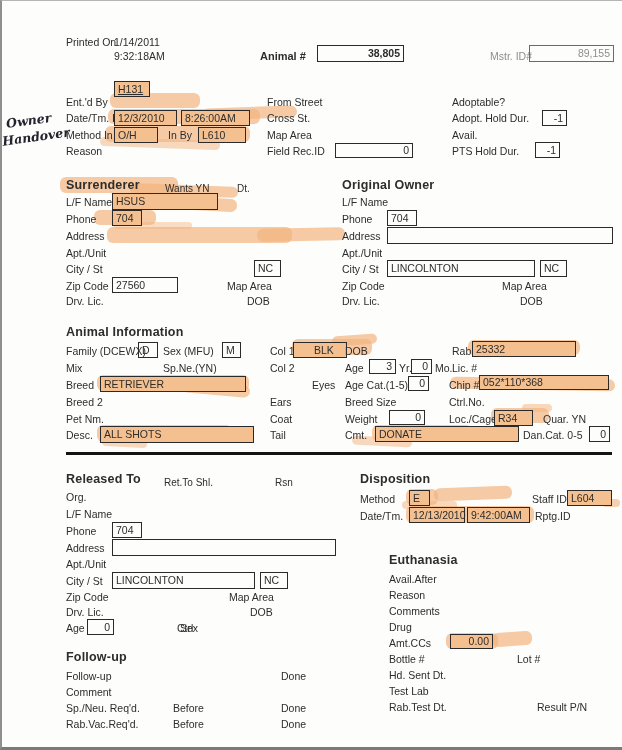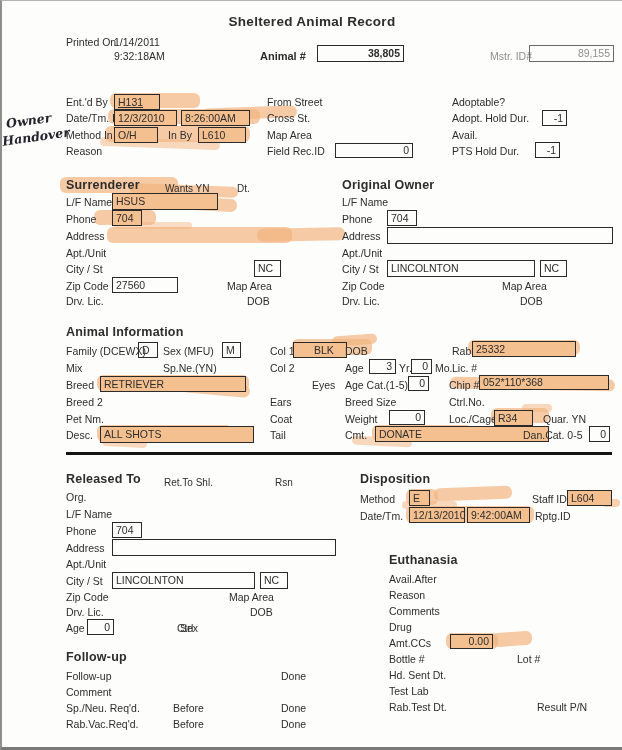--- a/index.html
+++ b/index.html
@@ -52,34 +52,33 @@
   <div class="sm" style="left:370px;top:424px;width:100px;height:16px;"></div>
   <div class="sm" style="left:350px;top:436px;width:60px;height:9px;opacity:.5;transform:rotate(3deg);"></div>
   <div class="sm" style="left:404px;top:488px;width:32px;height:16px;"></div>
   <div class="sm" style="left:432px;top:486px;width:78px;height:13px;transform:rotate(-2deg);"></div>
   <div class="sm" style="left:400px;top:500px;width:55px;height:8px;opacity:.5;"></div>
   <div class="sm" style="left:600px;top:498px;width:18px;height:8px;opacity:.6;"></div>
   <div class="sm" style="left:404px;top:505px;width:128px;height:17px;"></div>
   <div class="sm" style="left:444px;top:632px;width:52px;height:16px;"></div>
   <div class="sm" style="left:490px;top:631px;width:40px;height:14px;transform:rotate(-4deg);"></div>
 
-  <div class="title">Sheltered Animal Record</div>
   <span class="t" style="left:64px;top:36px;">Printed On</span>
   <span class="t" style="left:112px;top:36px;">1/14/2011</span>
   <span class="t" style="left:112px;top:50px;">9:32:18AM</span>
   <span class="t b" style="left:258px;top:50px;font-size:11px;">Animal  #</span>
   <div class="box num b" style="left:315px;top:44px;width:87px;height:17px;">38,805</div>
   <span class="t gy" style="left:468px;top:50px;">Mstr. ID#</span>
   <div class="box num gybx" style="left:527px;top:44px;width:85px;height:17px;">89,155</div>
 
   <span class="hw" style="left:4px;top:112px;">Owner</span>
   <span class="hw" style="left:0px;top:128px;">Handover</span>
 
   <span class="t" style="left:64px;top:96px;">Ent.'d By</span>
-  <div class="box hl" style="left:112px;top:93px;width:46px;height:16px;text-decoration:underline;">H131</div>
+  <div class="box hl" style="left:112px;top:80px;width:36px;height:16px;text-decoration:underline;">H131</div>
   <span class="t" style="left:64px;top:112px;">Date/Tm. In</span>
   <div class="box hl" style="left:112px;top:109px;width:63px;height:16px;">12/3/2010</div>
   <div class="box hl" style="left:179px;top:109px;width:69px;height:16px;">8:26:00AM</div>
   <span class="t" style="left:64px;top:129px;">Method In</span>
   <div class="box hl" style="left:112px;top:126px;width:44px;height:16px;">O/H</div>
   <span class="t" style="left:166px;top:129px;">In By</span>
   <div class="box hl" style="left:196px;top:126px;width:48px;height:16px;">L610</div>
   <span class="t" style="left:64px;top:145px;">Reason</span>
   <span class="t" style="left:265px;top:96px;">From Street</span>
   <span class="t" style="left:265px;top:112px;">Cross St.</span>
@@ -159,21 +158,21 @@
   <span class="t" style="left:268px;top:413px;">Coat</span>
   <span class="t" style="left:343px;top:413px;">Weight</span>
   <div class="box num" style="left:387px;top:409px;width:36px;height:15px;">0</div>
   <span class="t" style="left:447px;top:413px;">Loc./Cage</span>
   <div class="box hl" style="left:492px;top:409px;width:39px;height:16px;">R34</div>
   <span class="t" style="left:541px;top:413px;">Quar. YN</span>
   <span class="t" style="left:64px;top:429px;">Desc.</span>
   <div class="box hl" style="left:98px;top:425px;width:154px;height:17px;">ALL SHOTS</div>
   <span class="t" style="left:268px;top:429px;">Tail</span>
   <span class="t" style="left:343px;top:429px;">Cmt.</span>
-  <div class="box hl" style="left:373px;top:425px;width:174px;height:16px;">DONATE</div>
+  <div class="box hl" style="left:373px;top:425px;width:144px;height:16px;">DONATE</div>
   <span class="t" style="left:521px;top:429px;">Dan.Cat. 0-5</span>
   <div class="box num" style="left:587px;top:425px;width:21px;height:16px;">0</div>
 
   <div class="divider" style="top:451px;"></div>
 
   <span class="h" style="left:64px;top:472px;">Released To</span>
   <span class="t s" style="left:162px;top:476px;">Ret.To Shl.</span>
   <span class="t s" style="left:273px;top:476px;">Rsn</span>
   <span class="t" style="left:64px;top:491px;">Org.</span>
   <span class="t" style="left:64px;top:508px;">L/F Name</span>

